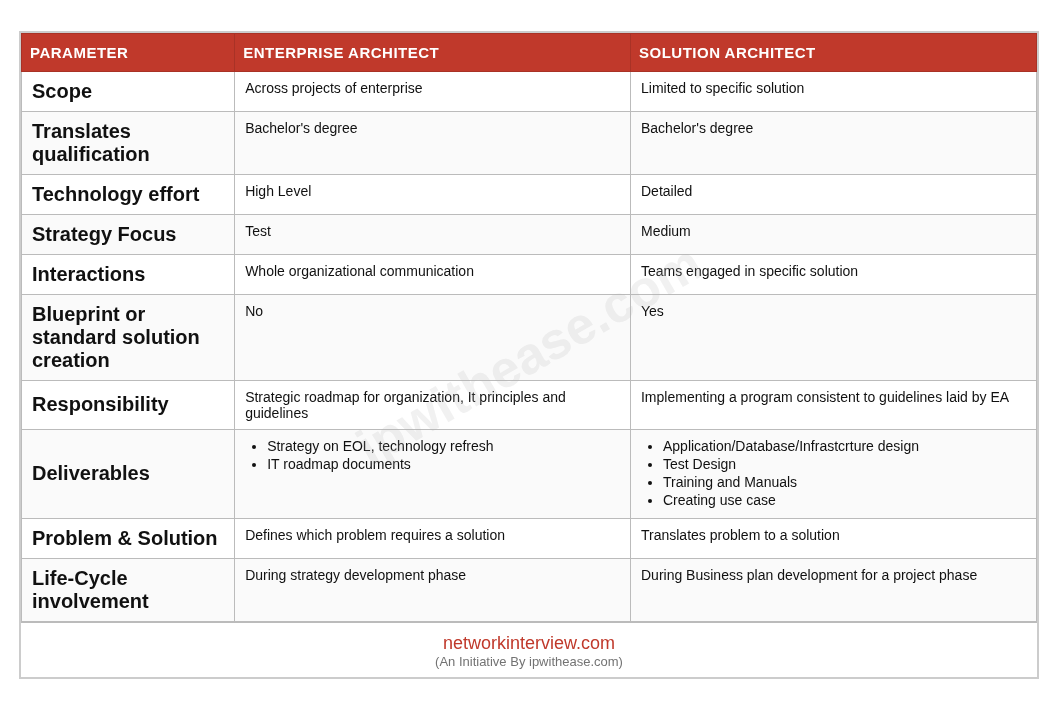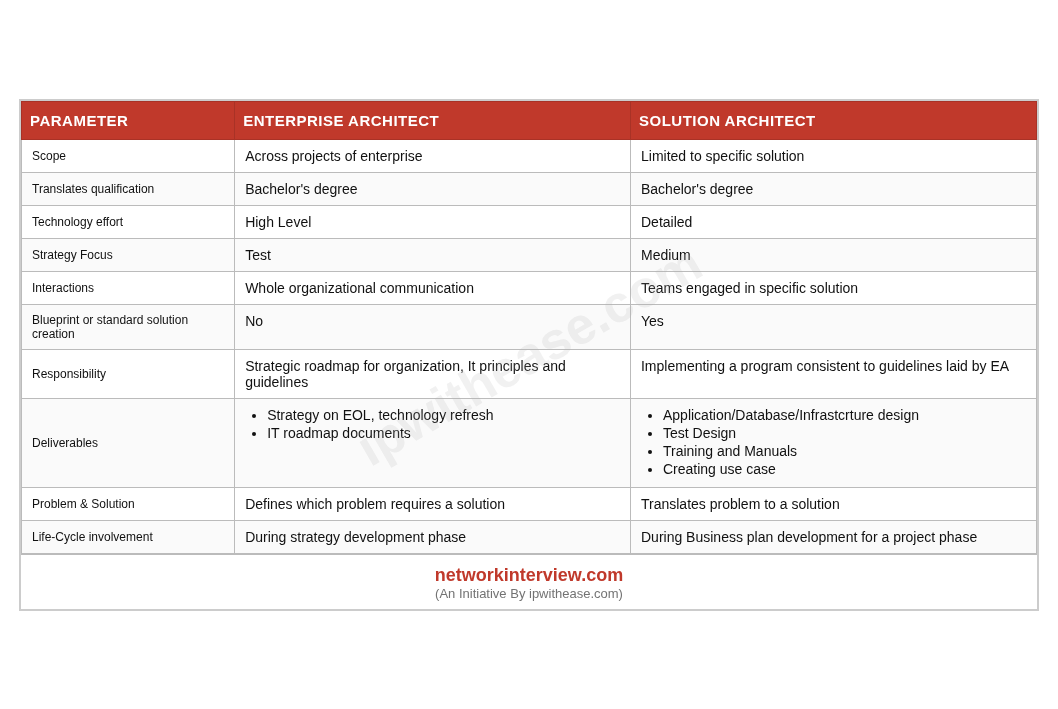--- a/index.html
+++ b/index.html
@@ -36,22 +36,22 @@
       letter-spacing: 0.5px;
     }
     tbody tr td {
       border: 1px solid #bbb;
       padding: 8px 10px;
       font-size: 14px;
       vertical-align: top;
       color: #111;
     }
     tbody tr td:first-child {
-      font-weight: normal;
-      font-size: 12px;
+      font-weight: bold;
+      font-size: 20px;
       vertical-align: middle;
     }
     .watermark {
       position: absolute;
       font-size: 52px;
       color: rgba(180,180,180,0.18);
       transform: rotate(-30deg);
       pointer-events: none;
       white-space: nowrap;
       font-weight: bold;
@@ -72,21 +72,21 @@
       margin-bottom: 2px;
     }
     .footer {
       text-align: center;
       padding: 10px 6px 8px;
       border-top: 1px solid #bbb;
       background: #fff;
     }
     .footer-site {
       color: #c0392b;
-      font-weight: bold;
+      font-weight: normal;
       font-size: 18px;
     }
     .footer-sub {
       color: #737373;
       font-size: 13px;
     }
     tr:nth-child(even) td { background: #fafafa; }
     tr:nth-child(odd) td { background: #fff; }
   </style>
 </head>

